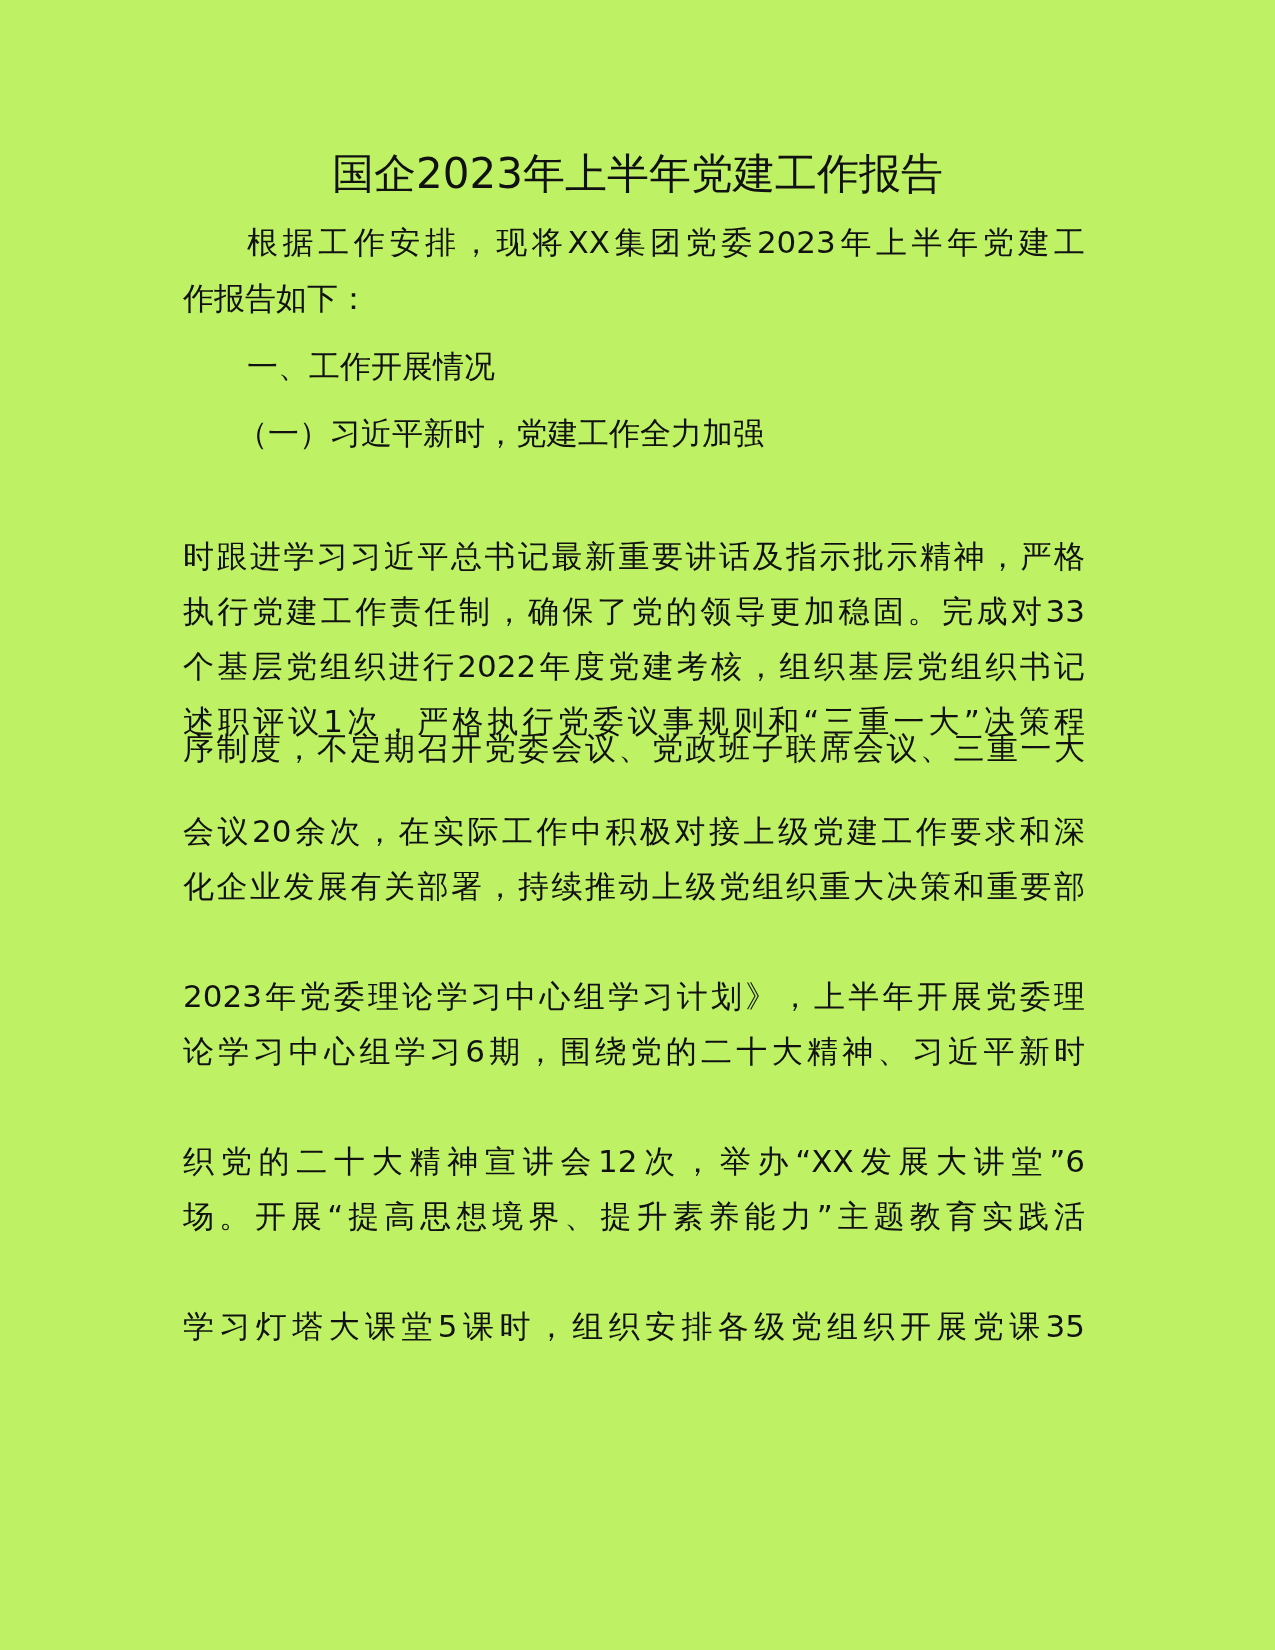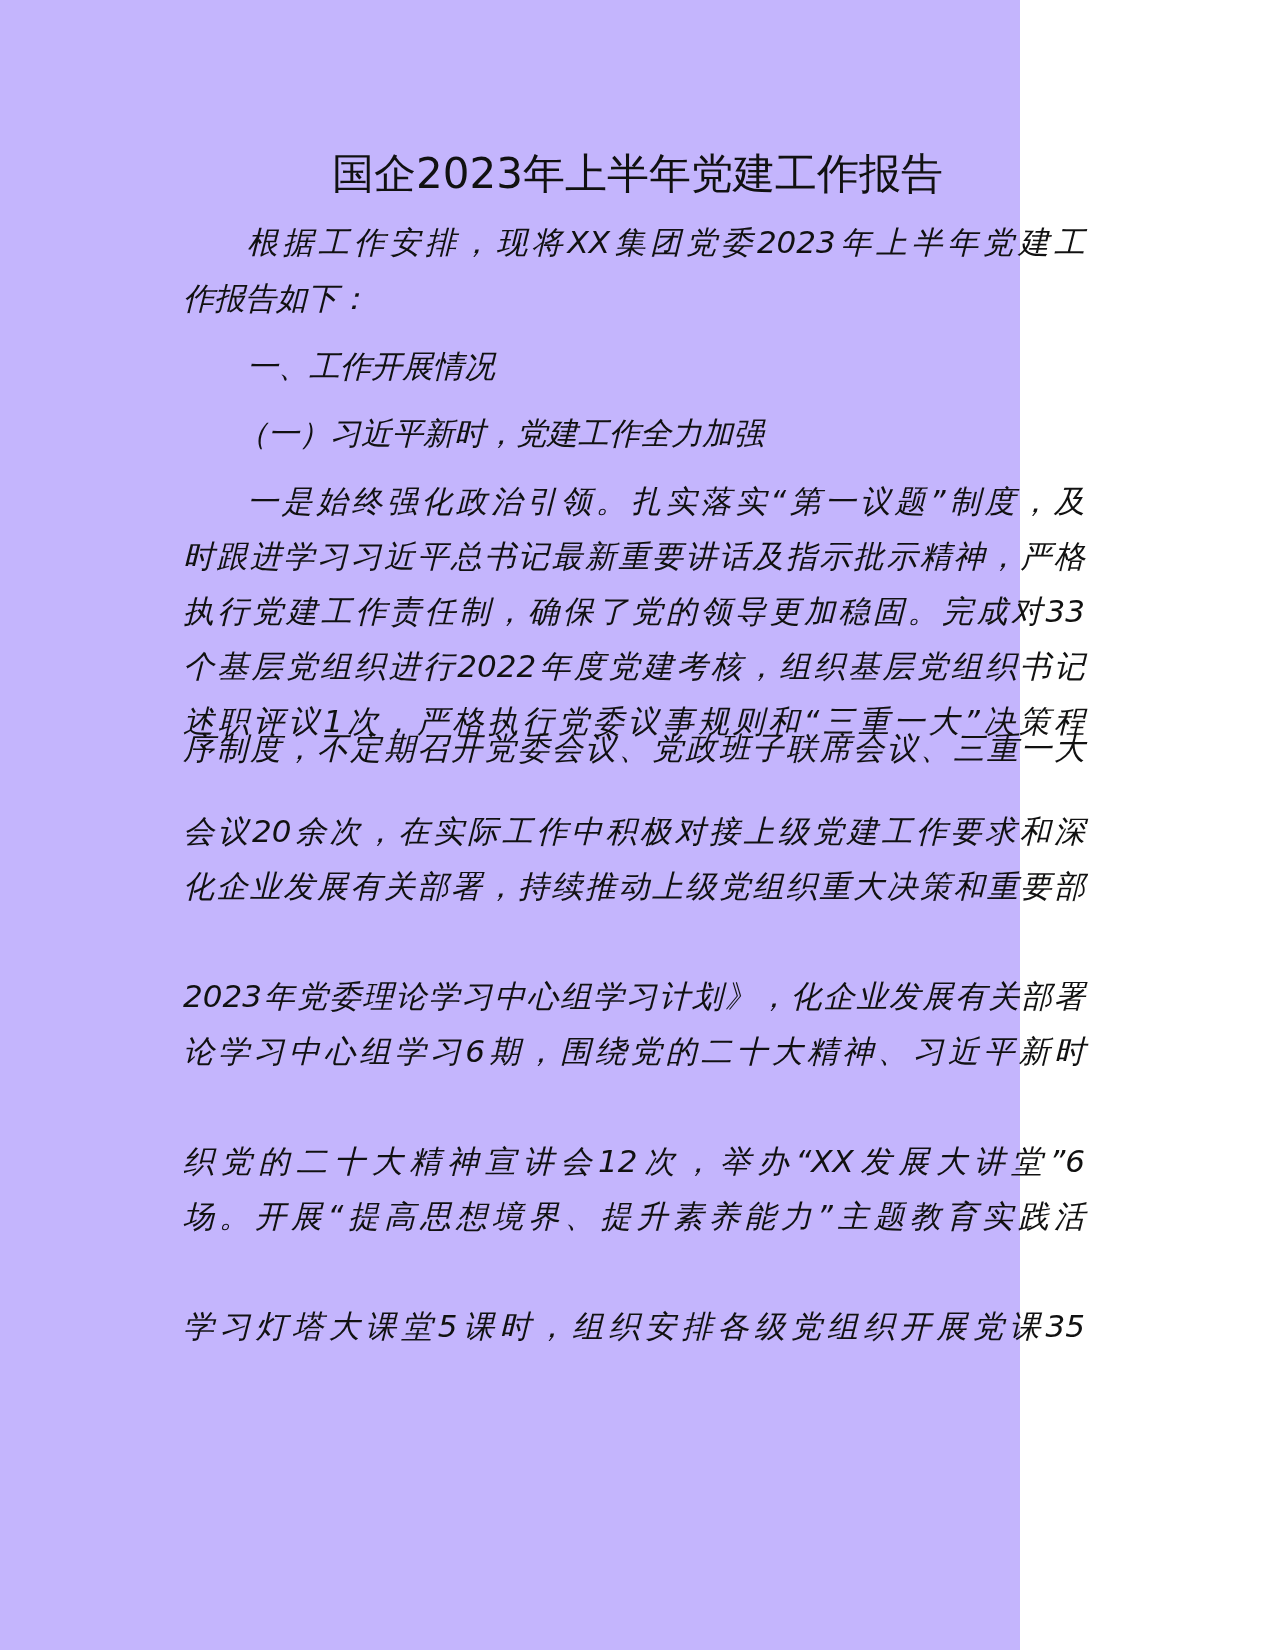--- a/index.html
+++ b/index.html
@@ -1,41 +1,40 @@
 <!DOCTYPE html>
 <html><head>
   <meta charset="utf-8">
   <style>
     html, body { margin: 0; padding: 0; background: #ffffff; }
     body { width: 1275px; height: 1650px; position: relative; overflow: hidden;
            font-family: "DejaVu Sans", "Liberation Sans", sans-serif; color: #111111; }
-    .page { position: absolute; left: 0; top: 0; width: 1020px; height: 1650px; background: #c4b5fd; }
+    .page { position: absolute; left: 0; top: 0; width: 1275px; height: 1650px; background: #bef264; }
     .title { position: absolute; left: 0; width: 1275px; top: 148px; text-align: center;
              font-size: 42px; line-height: 52px; letter-spacing: 0px; }
     .line { position: absolute; left: 183px; width: 902px; font-size: 31px; line-height: 40px;
-            white-space: nowrap; font-style: italic; }
+            white-space: nowrap; }
     .line.justify { text-align: justify; text-align-last: justify; }
     .line.indent { left: 247px; width: 838px; }
   </style>
 </head>
 <body>
 
 <div class="page">
   <div class="title">国企2023年上半年党建工作报告</div>
 
   <div class="line indent justify" style="top:222px">根据工作安排，现将XX集团党委2023年上半年党建工</div>
   <div class="line" style="top:278px">作报告如下：</div>
   <div class="line indent" style="top:346px">一、工作开展情况</div>
   <div class="line" style="top:413px; left:237px;">（一）习近平新时，党建工作全力加强</div>
-  <div class="line indent justify" style="top:481px">一是始终强化政治引领。扎实落实“第一议题”制度，及</div>
   <div class="line justify" style="top:536px">时跟进学习习近平总书记最新重要讲话及指示批示精神，严格</div>
   <div class="line justify" style="top:591px">执行党建工作责任制，确保了党的领导更加稳固。完成对33</div>
   <div class="line justify" style="top:646px">个基层党组织进行2022年度党建考核，组织基层党组织书记</div>
   <div class="line justify" style="top:701px">述职评议1次，严格执行党委议事规则和“三重一大”决策程</div>
   <div class="line justify" style="top:728px">序制度，不定期召开党委会议、党政班子联席会议、三重一大</div>
   <div class="line justify" style="top:811px">会议20余次，在实际工作中积极对接上级党建工作要求和深</div>
   <div class="line justify" style="top:866px">化企业发展有关部署，持续推动上级党组织重大决策和重要部</div>
-  <div class="line justify" style="top:976px">2023年党委理论学习中心组学习计划》，化企业发展有关部署</div>
+  <div class="line justify" style="top:976px">2023年党委理论学习中心组学习计划》，上半年开展党委理</div>
   <div class="line justify" style="top:1031px">论学习中心组学习6期，围绕党的二十大精神、习近平新时</div>
   <div class="line justify" style="top:1141px">织党的二十大精神宣讲会12次，举办“XX发展大讲堂”6</div>
   <div class="line justify" style="top:1196px">场。开展“提高思想境界、提升素养能力”主题教育实践活</div>
   <div class="line justify" style="top:1306px">学习灯塔大课堂5课时，组织安排各级党组织开展党课35</div>
 </div>
 
 </body></html>

